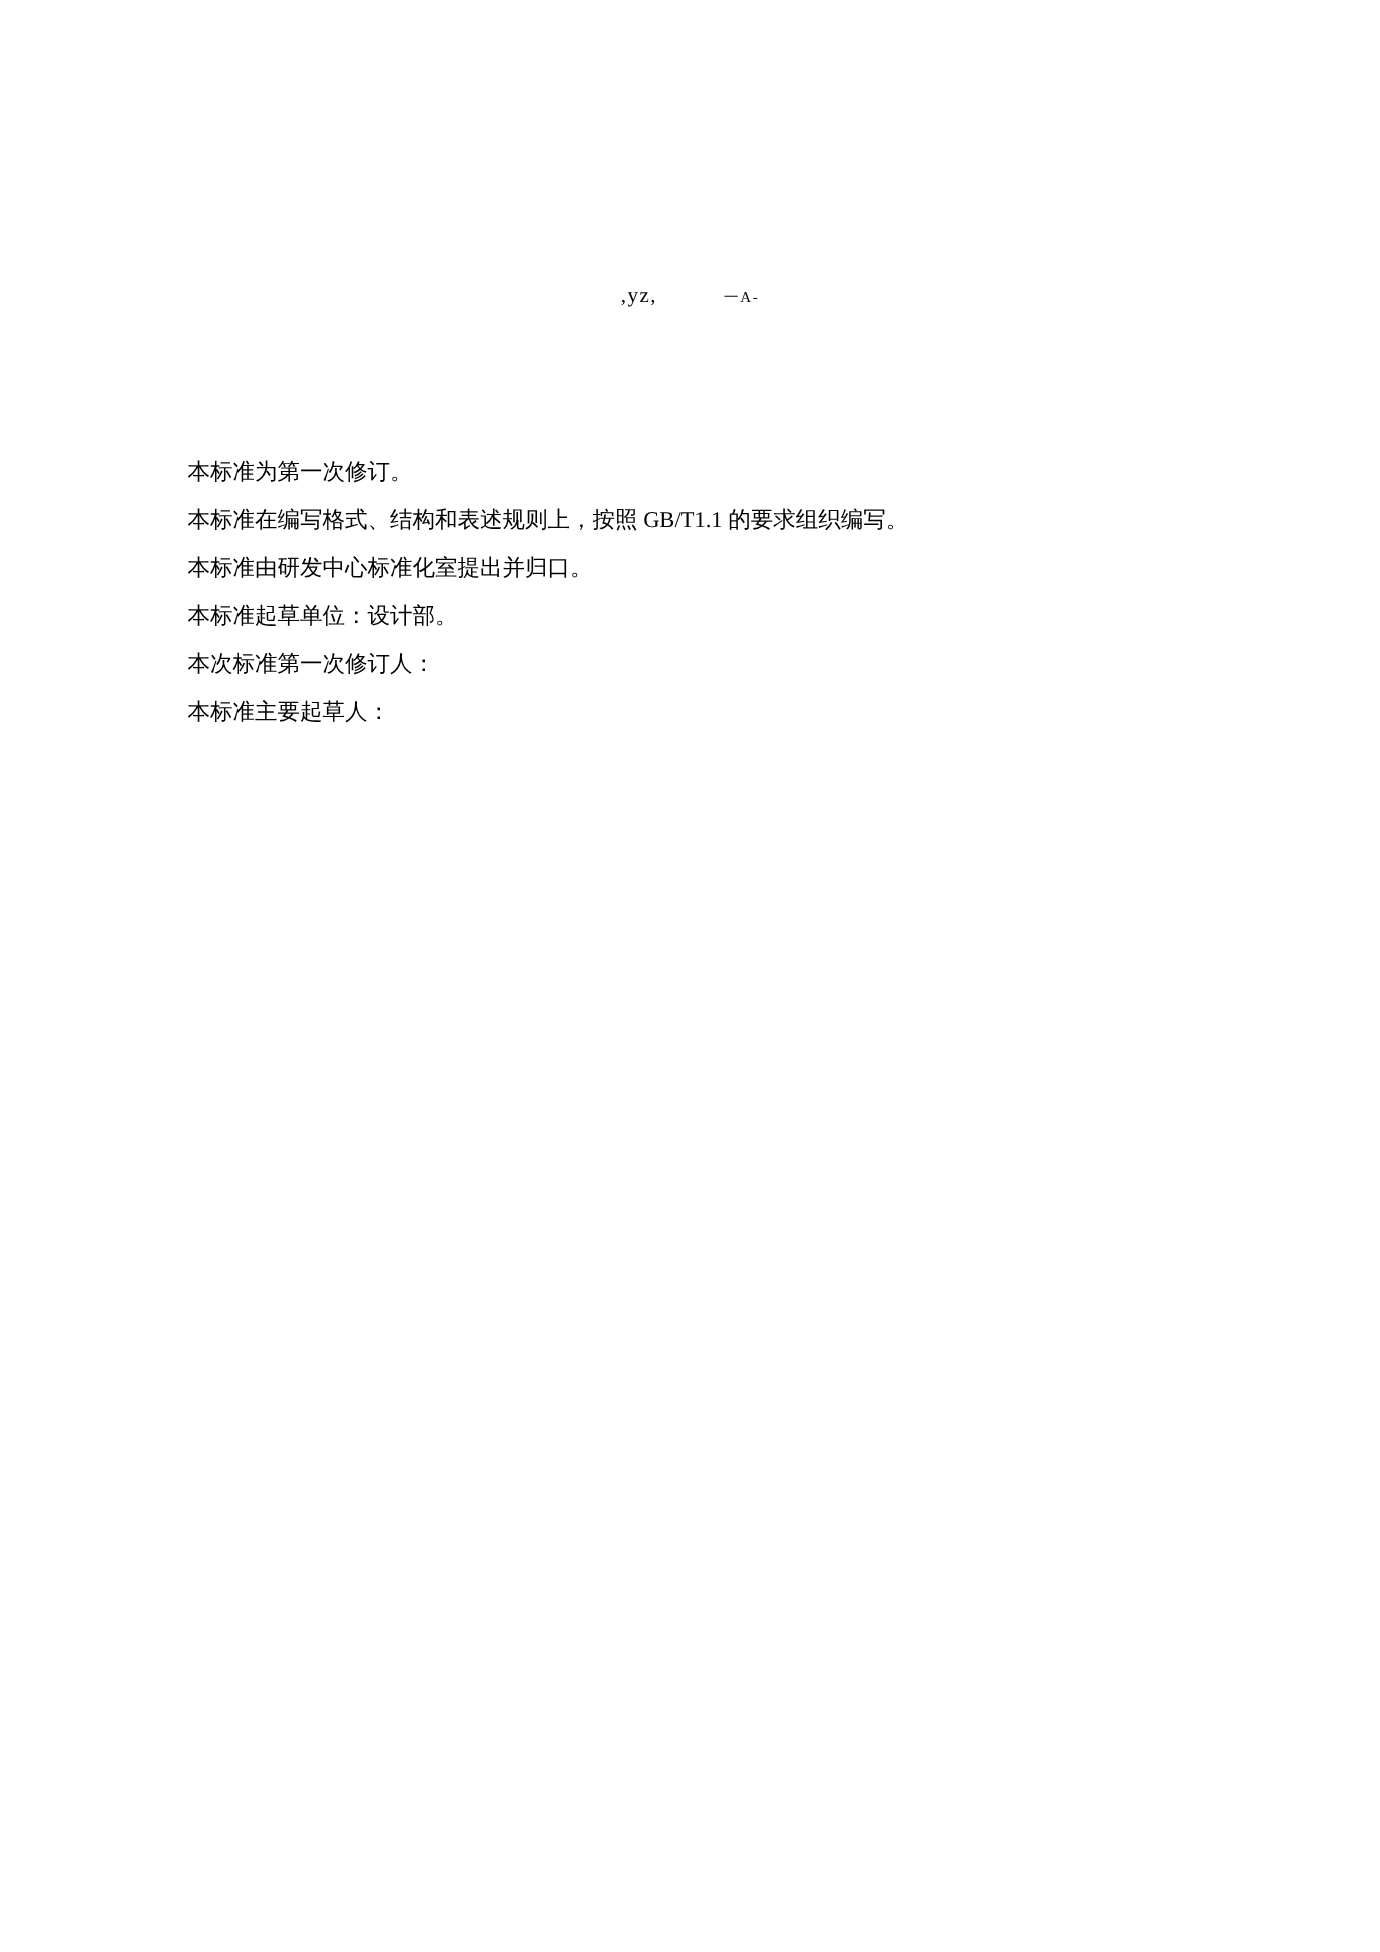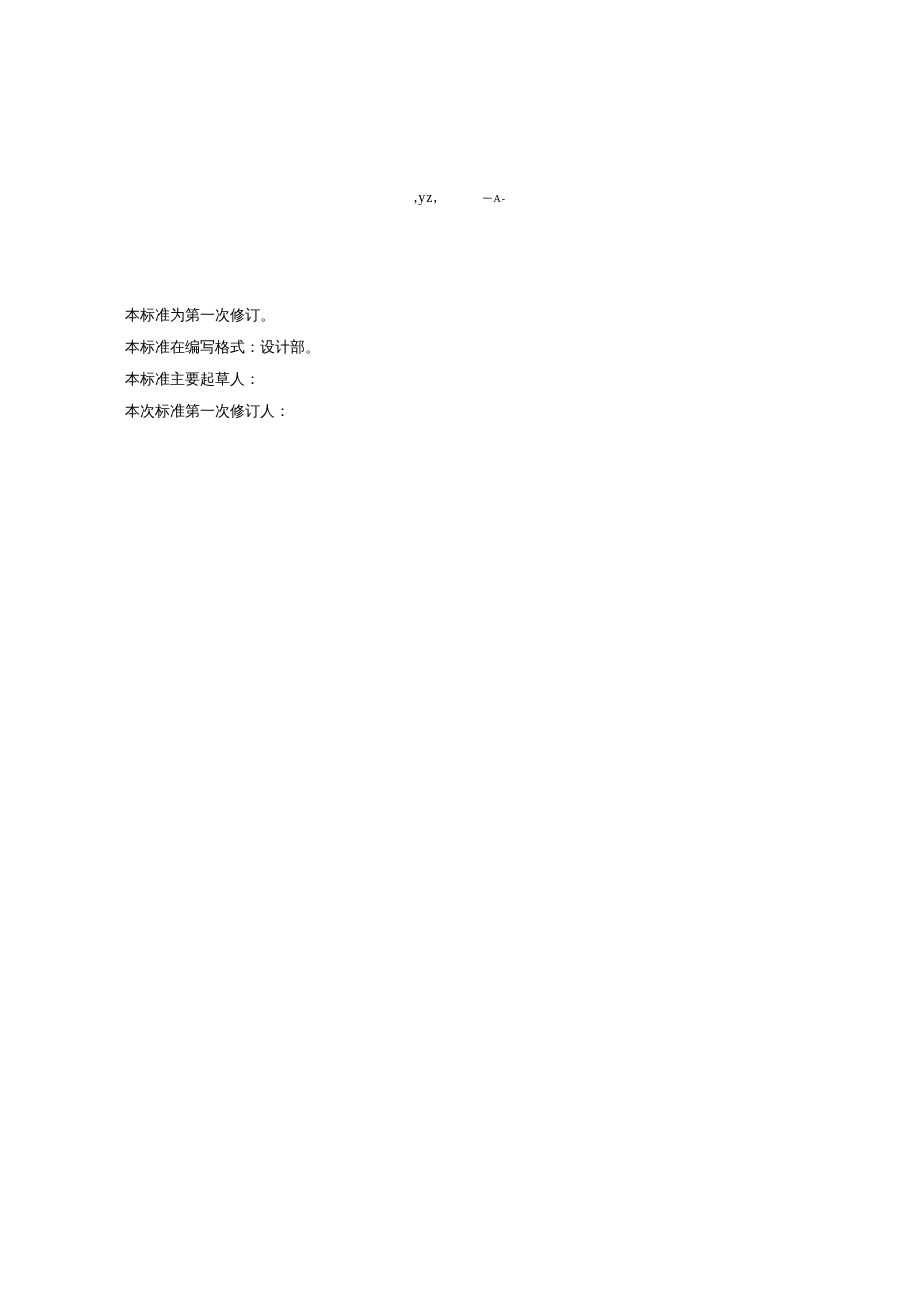--- a/index.html
+++ b/index.html
@@ -72,18 +72,20 @@
 
   <div class="header-block">
     <div class="header-line1">
       <span class="part1">,yz,</span>
       <span class="part2">一A-</span>
     </div>
   </div>
 
   <div class="content-block">
     <p class="content-line">本标准为第一次修订。</p>
-    <p class="content-line">本标准在编写格式：设计部。</p>
+    <p class="content-line">本标准在编写格式、结构和表述规则上，按照 GB/T1.1 的要求组织编写。</p>
+    <p class="content-line">本标准由研发中心标准化室提出并归口。</p>
+    <p class="content-line">本标准起草单位：设计部。</p>
+    <p class="content-line">本次标准第一次修订人：</p>
     <p class="content-line">本标准主要起草人：</p>
-    <p class="content-line">本次标准第一次修订人：</p>
   </div>
 
 </div>
 
 </body></html>

